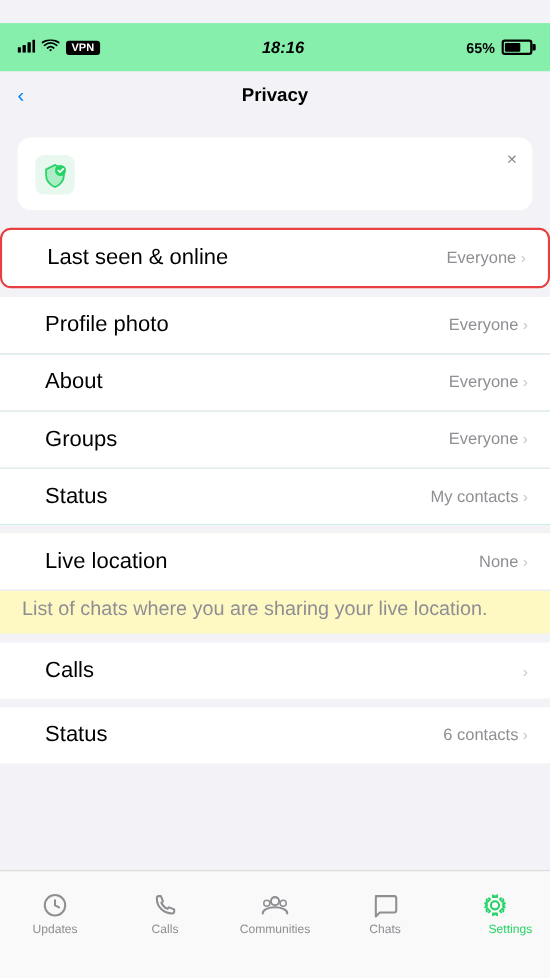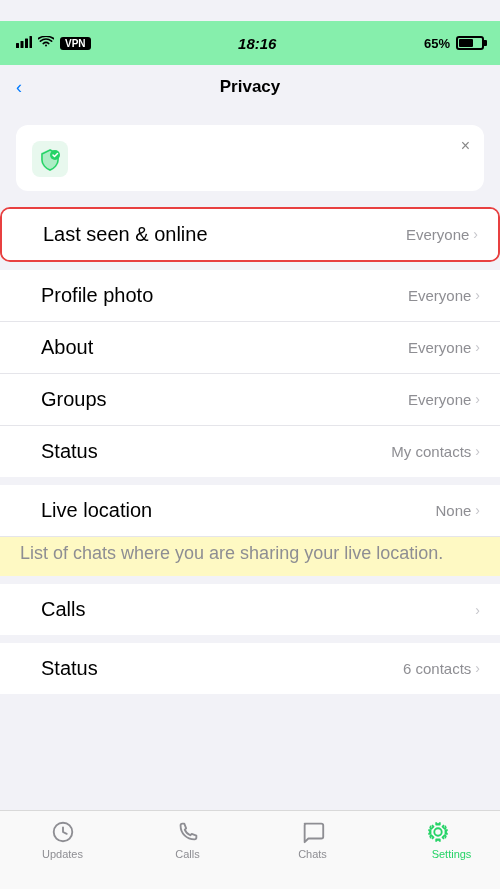--- a/index.html
+++ b/index.html
@@ -198,26 +198,26 @@
       color: #8e8e93;
       padding: 6px 20px 12px;
     }
 
     
     .tab-bar {
       position: fixed;
       bottom: 0;
       left: 0;
       width: 500px;
-      height: 79px;
+      height: 98px;
       background: #f9f9f9;
       border-top: 1px solid #d9d9d9;
       display: flex;
       align-items: flex-start;
-      padding-top: 8px;
+      padding-top: 18px;
     }
     .tab-item {
       flex: 1;
       display: flex;
       flex-direction: column;
       align-items: center;
       gap: 3px;
       cursor: pointer;
     }
     .tab-label {
@@ -370,20 +370,29 @@
     <span class="tab-label">Updates</span>
   </div>
 
   <div class="tab-item">
     <svg class="tab-svg" viewBox="0 0 28 28" fill="none">
       <path d="M6 7 C6 6 7 5 8 5 L10 5 L12 10 L10.5 11.5 C11.5 14 14 16.5 16.5 17.5 L18 16 L23 18 L23 20 C23 21 22 22 21 22 C12.5 22 6 15.5 6 7 Z" stroke="#8e8e93" stroke-width="2" fill="none" stroke-linejoin="round"></path>
     </svg>
     <span class="tab-label">Calls</span>
   </div>
 
+  <div class="tab-item">
+    <svg class="tab-svg" viewBox="0 0 28 28" fill="none">
+      <circle cx="14" cy="10" r="4" stroke="#8e8e93" stroke-width="2"></circle>
+      <circle cx="6" cy="12" r="3" stroke="#8e8e93" stroke-width="1.5"></circle>
+      <circle cx="22" cy="12" r="3" stroke="#8e8e93" stroke-width="1.5"></circle>
+      <path d="M2 22 C2 18 8 16 14 16 C20 16 26 18 26 22" stroke="#8e8e93" stroke-width="2" fill="none" stroke-linecap="round"></path>
+    </svg>
+    <span class="tab-label">Communities</span>
+  </div>
 
   <div class="tab-item">
     <svg class="tab-svg" viewBox="0 0 28 28" fill="none">
       <path d="M5 5 L23 5 C24.1 5 25 5.9 25 7 L25 19 C25 20.1 24.1 21 23 21 L9 21 L5 25 L5 21 L5 7 C5 5.9 5.9 5 7 5 Z" stroke="#8e8e93" stroke-width="2" fill="none" stroke-linejoin="round"></path>
     </svg>
     <span class="tab-label">Chats</span>
   </div>
 
   <div class="tab-item">
     <svg class="tab-svg" viewBox="0 0 28 28" fill="none">

